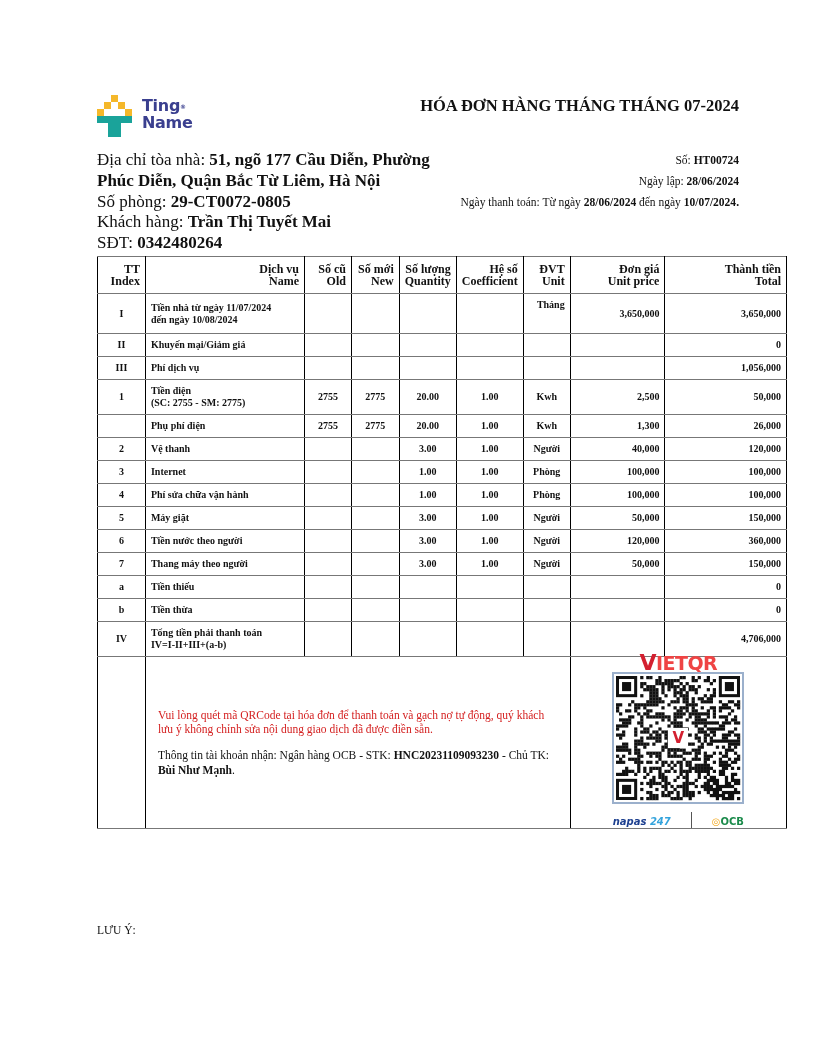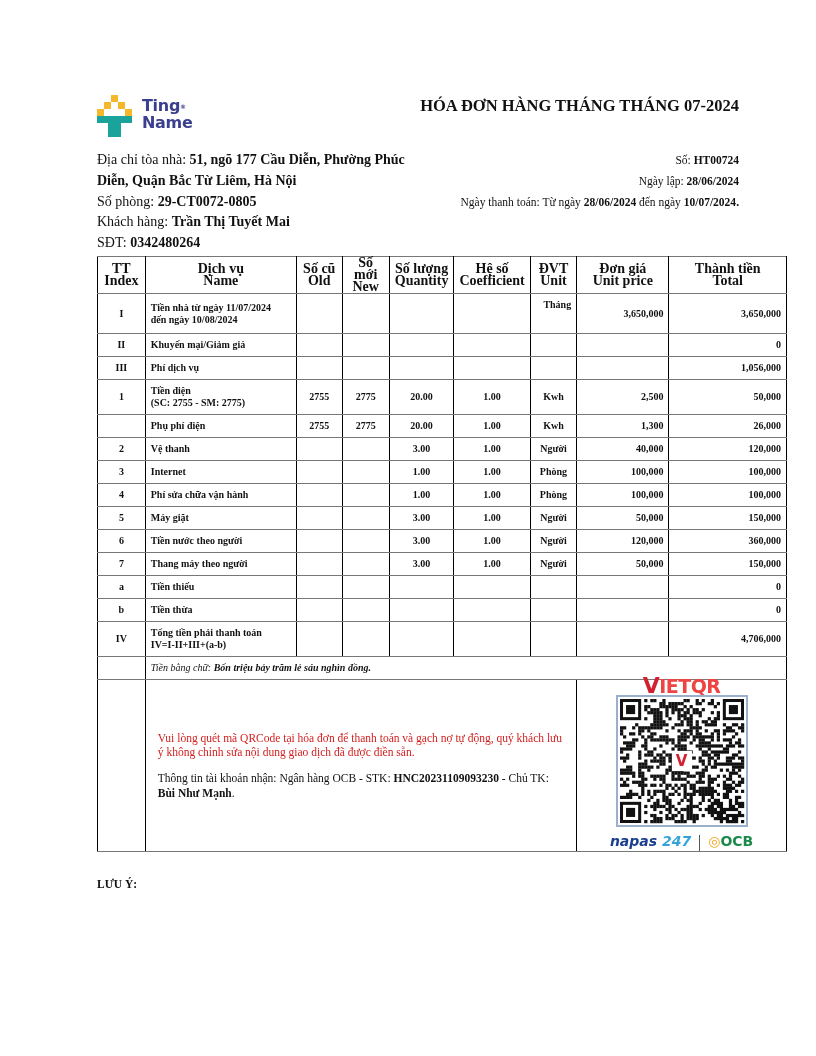--- a/index.html
+++ b/index.html
@@ -13,61 +13,61 @@
     .logo { position: absolute; left: 0; top: 3px; width: 95px; height: 42px; }
     .logo-mark { position: absolute; left: 0; top: 0; width: 42px; height: 42px; }
     .logo-mark span { position: absolute; display: block; }
     .logo-text { position: absolute; left: 45px; top: 2px; font-family: "DejaVu Sans", sans-serif;
       font-weight: bold; color: #3a3f8f; font-size: 16px; line-height: 17px; letter-spacing: -0.3px; }
     .logo-text sup { font-size: 6px; vertical-align: top; position: relative; top: 1px; }
 
     .title { position: absolute; right: 48px; top: 4px; width: 330px; text-align: right;
       font-weight: bold; font-size: 16.5px; line-height: 19px; }
 
-    .info-left { position: absolute; left: 0; top: 58px; width: 340px; font-size: 14px; line-height: 20.8px; }
+    .info-left { position: absolute; left: 0; top: 58px; width: 340px; font-size: 17px; line-height: 20.8px; }
     .info-right { position: absolute; right: 48px; top: 58px; width: 360px; text-align: right; font-size: 11.5px; line-height: 20.8px; }
     .info-left b, .info-right b { font-weight: bold; }
 
     
     table.inv { position: absolute; left: 0; top: 164px; width: 690px; border-collapse: collapse;
       font-size: 10px; }
     table.inv td, table.inv th {
       border-left: 1px solid #000; border-right: 1px solid #000;
       border-top: 1.5px solid #777; border-bottom: 1.5px solid #777;
       padding: 0 5px; font-weight: bold; vertical-align: middle;
     }
-    table.inv th { height: 36px; text-align: center; font-size: 14px; line-height: 12px; }
+    table.inv th { height: 36px; text-align: right; font-size: 12px; line-height: 12px; }
     table.inv td { height: 22px; line-height: 12px; }
     table.inv tr.tall td { height: 34px; }
     table.inv td.c { text-align: center; }
     table.inv td.r { text-align: right; }
     table.inv td.l { text-align: left; }
     table.inv td.top { vertical-align: top; padding-top: 5px; text-align: right; }
     .words { font-weight: normal !important; font-style: italic; font-size: 10px; }
     .words b { font-weight: bold; }
 
     .qr-row td { height: 198px; }
     .note-red { color: #d42020; font-weight: normal; font-size: 11.5px; line-height: 14px; }
     .note-black { font-weight: normal; font-size: 11.5px; line-height: 15px; margin-top: 12px; }
     .qr-cell { text-align: center; padding: 0 !important; }
     .vietqr { font-family: "DejaVu Sans", sans-serif; font-weight: bold; font-size: 19px; letter-spacing: -0.5px; }
     .vietqr .v { color: #d32030; font-size: 22px; }
     .vietqr .rest { color: #ef4444; }
     .qr-box { margin: 3px auto 0; width: 128px; height: 128px; border: 2px solid #9bb0cc; position: relative; }
     .qr-box svg { display: block; }
     .qr-center { position: absolute; left: 54px; top: 54px; width: 20px; height: 20px; background: #fff; color: #d32030;
       font-family: "DejaVu Sans", sans-serif; font-weight: bold; font-size: 15px; line-height: 20px; text-align: center; }
-    .brands { margin-top: 8px; font-family: "DejaVu Sans", sans-serif; font-size: 14px; display: flex; justify-content: center; align-items: flex-start; gap: 8px; }
+    .brands { margin-top: 8px; font-family: "DejaVu Sans", sans-serif; font-size: 10px; display: flex; justify-content: center; align-items: flex-end; gap: 20px; }
     .napas { color: #1c3f8f; font-style: italic; font-weight: bold; }
     .napas .n247 { color: #33a3dc; }
     .sep { width: 1px; height: 16px; background: #555; }
     .ocb { color: #1a8a4a; font-weight: bold; }
     .ocb .o { color: #f2a71b; }
 
-    .note-label { position: absolute; left: 0; top: 786px; font-weight: bold; font-size: 11.5px; }
+    .note-label { position: absolute; left: 0; top: 832px; font-weight: normal; font-size: 11.5px; }
   </style>
 </head>
 <body>
 
 <div class="page">
 
   <div class="logo">
     <div class="logo-mark">
       <span style="left:14px;top:0;width:7px;height:7px;background:#f5b82a;"></span>
       <span style="left:7px;top:7px;width:7px;height:7px;background:#f5b82a;"></span>
@@ -273,26 +273,20 @@
           <td class="c"><span></span></td>
           <td class="c"><span></span></td>
           <td class="c"><span></span></td>
           <td class="c"><span></span></td>
           <td class="c"><span></span></td>
           <td class="r"><span></span></td>
           <td class="r"><span>4,706,000</span></td>
         </tr>
       </tbody>
     <tbody>
-      <tr>
-        <td></td>
-        <td colspan="8" class="l words" style="height:22px">
-          <span>Tiền bằng chữ: </span><b>Bốn triệu bảy trăm lẻ sáu nghìn đồng.</b>
-        </td>
-      </tr>
       <tr class="qr-row">
         <td></td>
         <td colspan="6" class="l" style="padding:0 12px;">
           <div class="note-red">Vui lòng quét mã QRCode tại hóa đơn để thanh toán và gạch nợ tự động, quý khách lưu ý không chỉnh sửa nội dung giao dịch đã được điền sẵn.</div>
           <div class="note-black">
             <span>Thông tin tài khoản nhận: Ngân hàng OCB - STK: </span><b>HNC20231109093230</b><span> - Chủ TK: </span><b>Bùi Như Mạnh</b><span>.</span>
           </div>
         </td>
         <td colspan="2" class="qr-cell">
           <div class="vietqr"><span class="v">V</span><span class="rest">IETQR</span></div>

